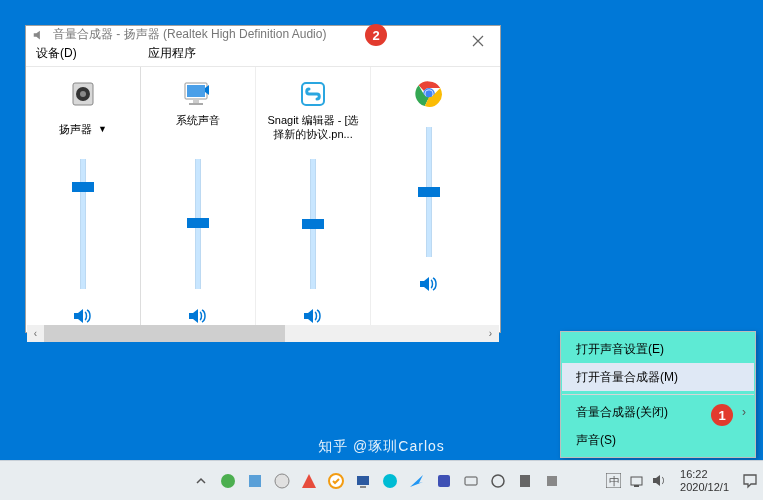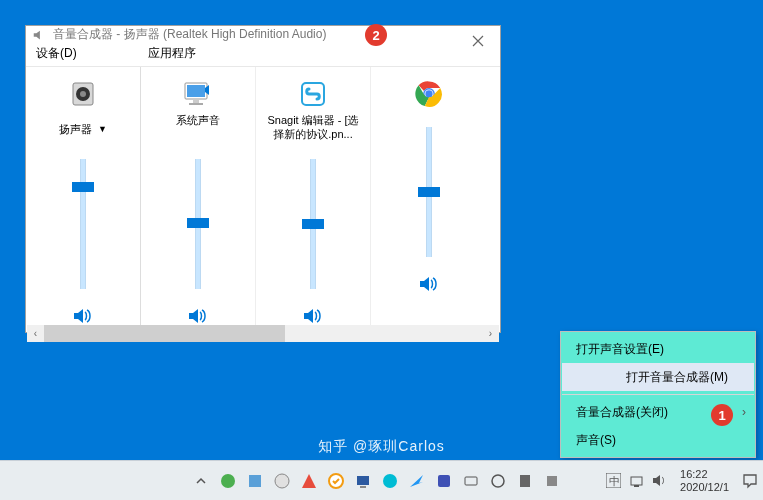--- a/index.html
+++ b/index.html
@@ -25,21 +25,21 @@
 .slider-thumb { position: absolute; left: -9px; width: 22px; height: 10px; background: #0078D7; cursor: pointer; }
 .vol-icon { margin-top: 18px; color: #0078D7; }
 .scrollbar-h { height: 17px; background: #f0f0f0; margin: 0 1px 1px 1px; display: flex; align-items: center; }
 .sb-btn { width: 17px; height: 17px; display: flex; align-items: center; justify-content: center; color: #666; font-size: 10px; }
 .sb-track { flex: 1; background: #f0f0f0; height: 17px; position: relative; }
 .sb-thumb { position: absolute; left: 0; width: 55%; height: 100%; background: #cfcfcf; }
 
 
 .ctx-menu { position: absolute; right: 7px; bottom: 42px; width: 196px; background: #5eead4; border: 1px solid #bdbdbd; padding: 3px 1px; box-shadow: 2px 2px 5px rgba(0,0,0,0.25); }
 .ctx-item { height: 28px; display: flex; align-items: center; padding: 0 26px 0 14px; font-size: 12px; position: relative; }
-.ctx-item.hover { background: #dfe8f5; justify-content: flex-end; }
+.ctx-item.hover { background: #dfe8f5; }
 .ctx-item .chev { position: absolute; right: 8px; font-size: 12px; color: #555; }
 .ctx-sep { height: 1px; background: #d6d6d6; margin: 3px 0; }
 
 
 .taskbar { position: absolute; left: 0; right: 0; bottom: 0; height: 40px; background: #e8edf0; border-top: 1px solid #c8d0d8; display: flex; align-items: center; }
 .tray { position: absolute; right: 4px; display: flex; align-items: center; height: 100%; gap: 6px; }
 .tray-ic { width: 17px; height: 17px; display: flex; align-items: center; justify-content: center; color: #444; }
 .clock { font-size: 11px; line-height: 13px; padding: 0 6px; color: #333; }
 .notif { width: 18px; height: 40px; display: flex; align-items: center; justify-content: center; color: #444; }
 .task-icons { position: absolute; left: 190px; display: flex; align-items: center; gap: 5px; }

